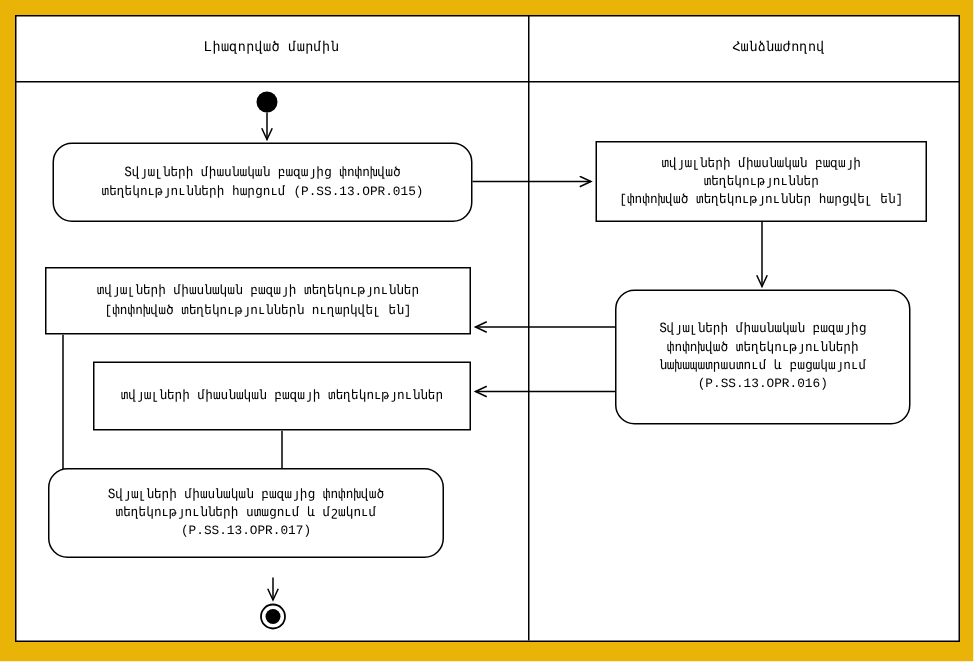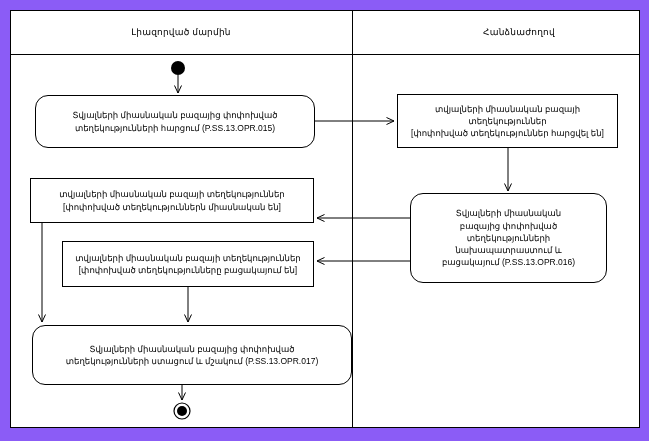--- a/index.html
+++ b/index.html
@@ -1,18 +1,18 @@
 <!DOCTYPE html>
 <html><head>
 <meta charset="utf-8">
 <style>
   html,body{margin:0;padding:0;background:#ffffff;}
   .stage{
-    position:relative;width:649px;height:441px;background:#8b5cf6;
-    font-family:Liberation Sans, sans-serif;color:#000;
+    position:relative;width:649px;height:441px;background:#eab308;
+    font-family:Liberation Mono, monospace;color:#000;
     overflow:hidden;
   }
   .frame{position:absolute;left:10px;top:10px;width:628px;height:416px;border:1px solid #000;background:#fff;}
   .v-divider{position:absolute;left:352px;top:10px;width:1px;height:417px;background:#000;}
   .h-divider{position:absolute;left:10px;top:54px;width:630px;height:1px;background:#000;}
   .lane-header{
     position:absolute;top:10px;height:44px;display:flex;align-items:center;justify-content:center;
     font-size:9px;letter-spacing:0.2px;
   }
   .edges{position:absolute;left:0;top:0;}
@@ -73,25 +73,24 @@
     <div>տվյալների միասնական բազայի տեղեկություններ</div>
     <div>[փոփոխված տեղեկություններ հարցվել են]</div>
   </div>
 
   <div class="action-node" style="left:410px;top:193px;width:197px;height:90px;">
     <span>Տվյալների միասնական բազայից փոփոխված տեղեկությունների նախապատրաստում և բացակայում (P.SS.13.OPR.016)</span>
   </div>
 
   <div class="object-node" style="left:30px;top:178px;width:284px;height:45px;">
     <div>տվյալների միասնական բազայի տեղեկություններ</div>
-    <div>[փոփոխված տեղեկություններն միասնական են]</div>
+    <div>[փոփոխված տեղեկություններն ուղարկվել են]</div>
   </div>
 
   <div class="object-node" style="left:62px;top:241px;width:252px;height:46px;">
     <div>տվյալների միասնական բազայի տեղեկություններ</div>
-    <div>[փոփոխված տեղեկությունները բացակայում են]</div>
   </div>
 
-  <div class="action-node" style="left:32px;top:325px;width:320px;height:60px;">
+  <div class="action-node" style="left:32px;top:312px;width:264px;height:60px;">
     <span>Տվյալների միասնական բազայից փոփոխված տեղեկությունների ստացում և մշակում (P.SS.13.OPR.017)</span>
   </div>
 
 </div>
 
 </body></html>

